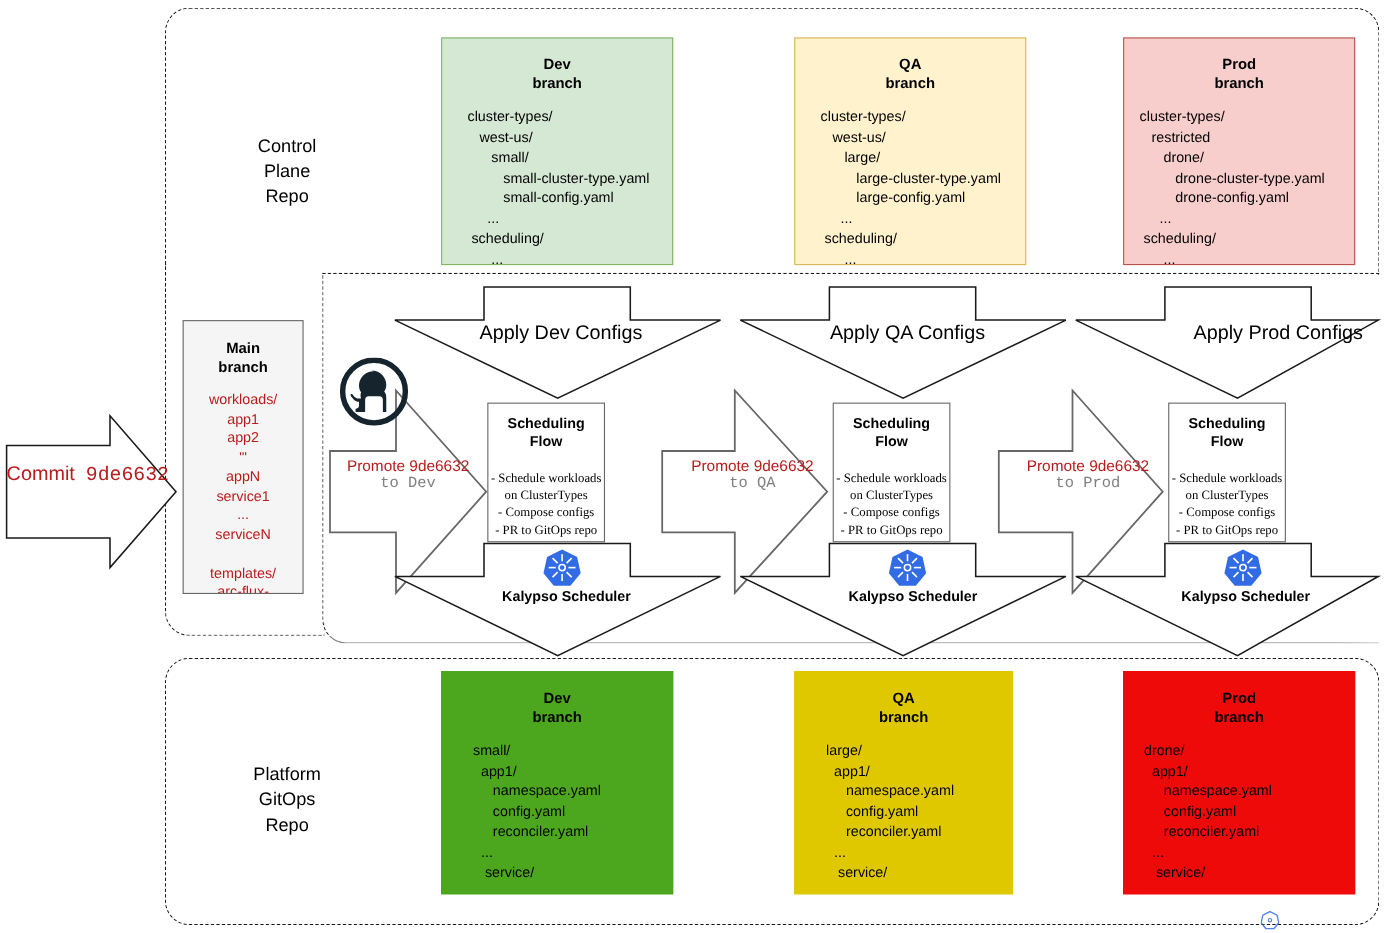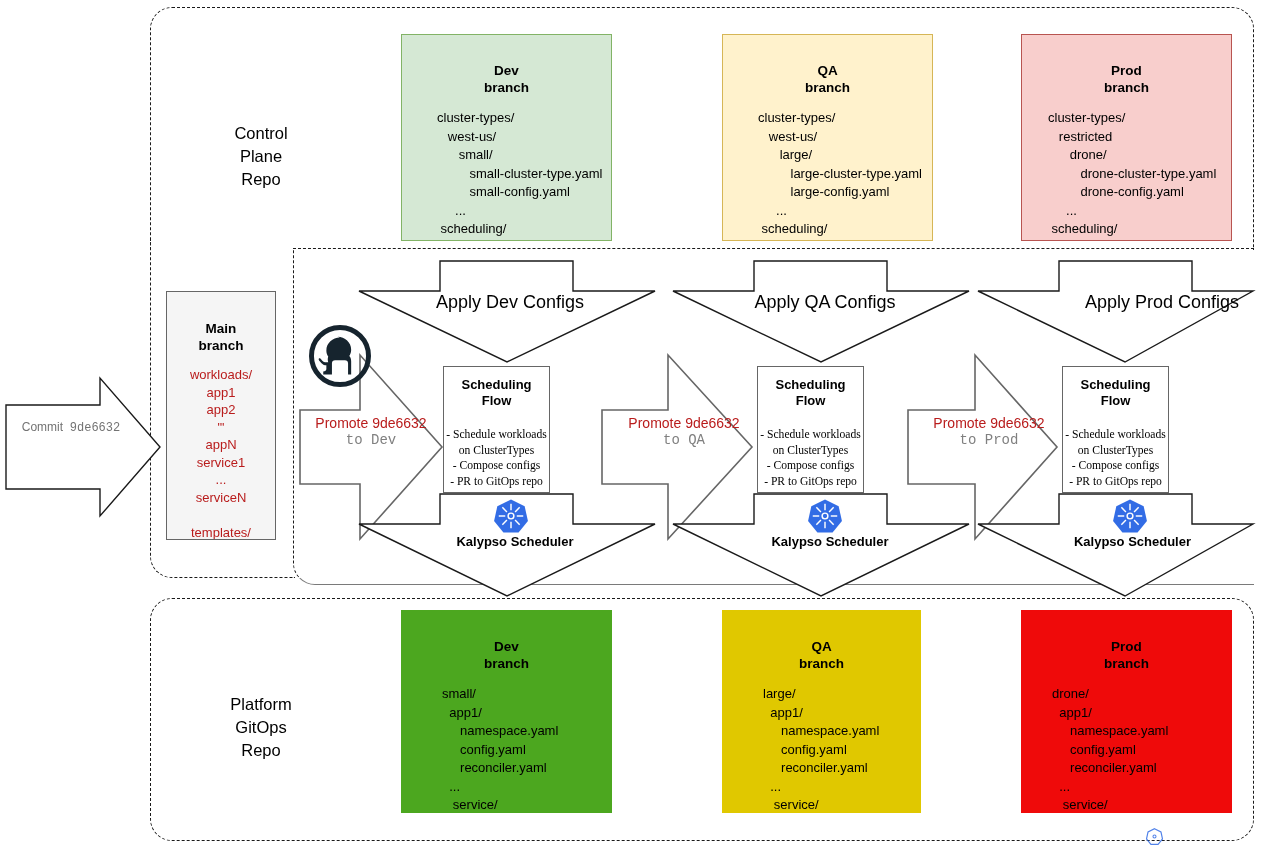--- a/index.html
+++ b/index.html
@@ -30,21 +30,21 @@
     font-size:16.5px;color:#000;text-align:center;line-height:23px;
     white-space:pre-line;
     margin-top:21px;
   }
   #control-plane-title{left:186px;top:101px;width:150px;}
   #gitops-title{left:186px;top:672px;width:150px;}
 
   
   .branch-box{
     position:absolute;box-sizing:border-box;border:1.2px solid;
-    padding:16px;overflow:hidden;
+    padding:4px;overflow:hidden;
   }
   .branch-title{
     font-weight:bold;font-size:13.5px;color:#000;text-align:center;
     line-height:17px;white-space:pre-line;margin-top:11px;
   }
   .branch-tree{
     font-size:13px;color:#000;line-height:18.5px;white-space:pre;
     margin-top:13px;
   }
 
@@ -114,21 +114,21 @@
 
   .promote-label{position:absolute;text-align:center;line-height:17px;}
   .promote-line1{font-size:14px;color:#b91c1c;}
   .promote-line2{font-size:14px;color:#808080;
      font-family:"Liberation Mono","DejaVu Sans Mono",monospace;}
   #promote-dev-label{left:300px;top:415px;width:142px;}
   #promote-qa-label{left:613px;top:415px;width:142px;}
   #promote-prod-label{left:918px;top:415px;width:142px;}
 
   #commit-label{position:absolute;left:6px;top:420px;width:130px;
-     text-align:center;font-size:12px;color:#737373;}
+     text-align:center;font-size:18px;color:#b91c1c;}
   #commit-label .sha{font-family:"Liberation Mono","DejaVu Sans Mono",monospace;}
 
   
   .k8s-logo{position:absolute;width:36px;height:36px;}
   #k8s-dev{left:493px;top:498px;}
   #k8s-qa{left:807px;top:498px;}
   #k8s-prod{left:1112px;top:498px;}
   #k8s-tiny{left:1146px;top:828px;width:17px;height:17px;opacity:.85;}
   #github-logo{position:absolute;left:309px;top:325px;width:62px;height:62px;}
 </style>

